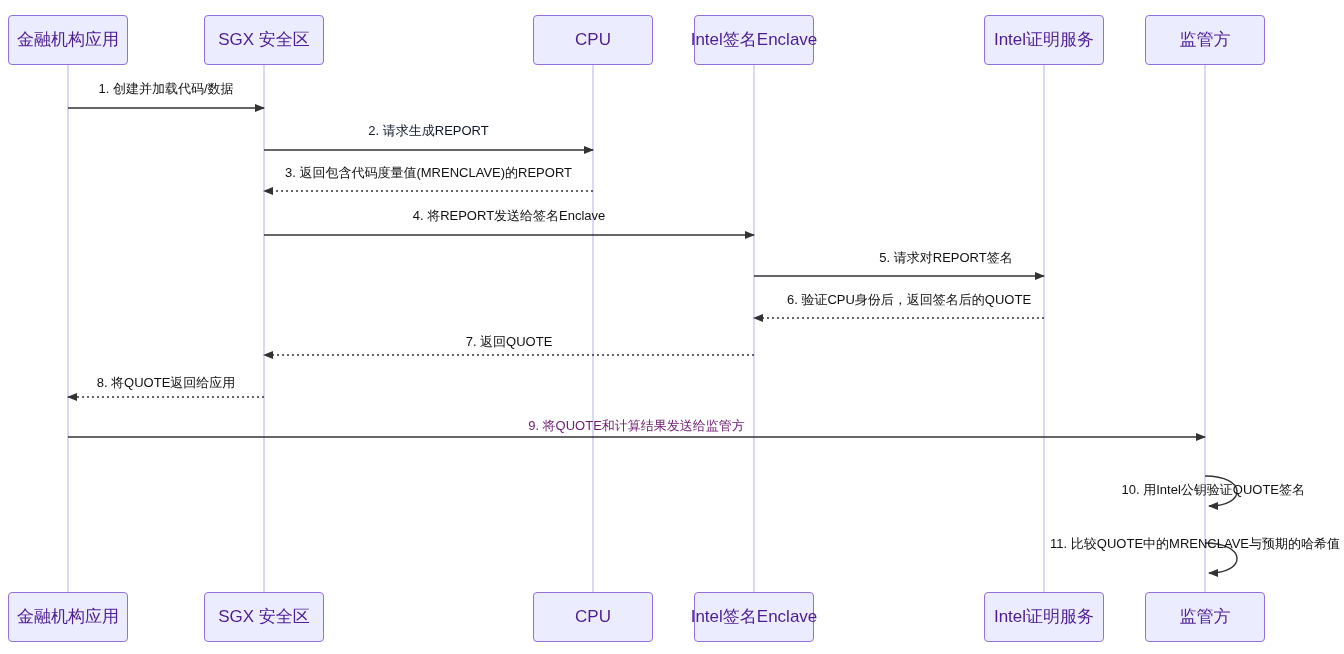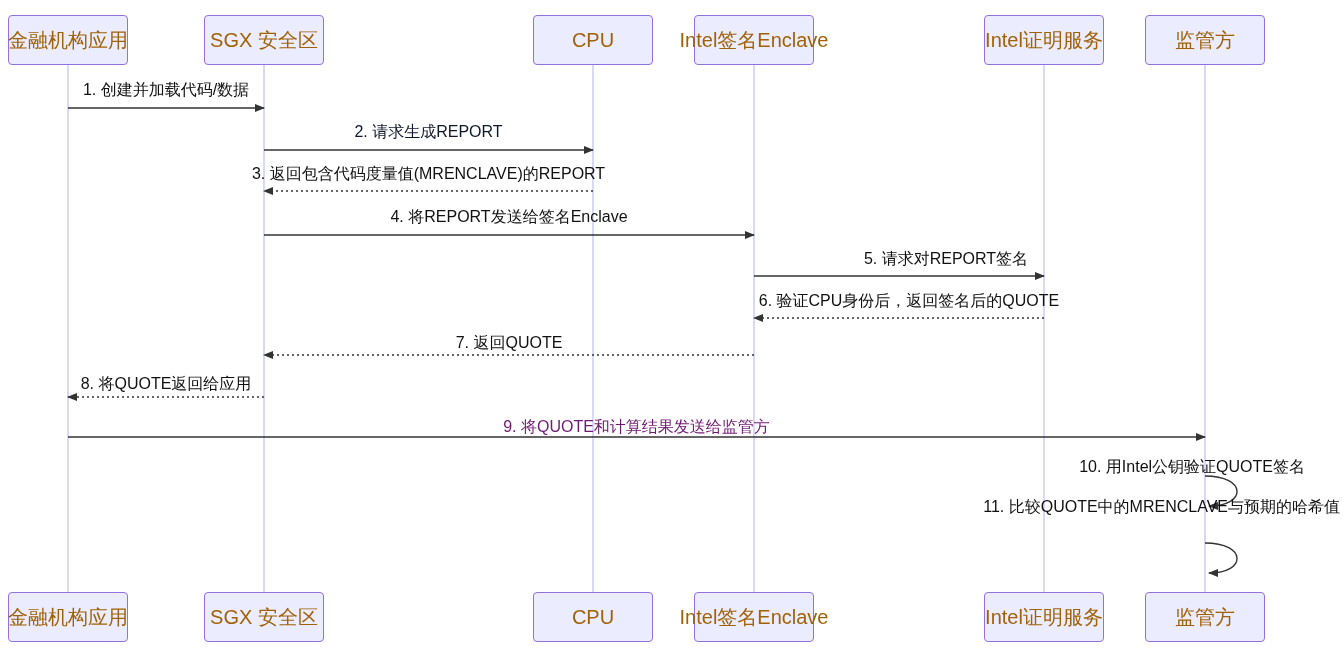--- a/index.html
+++ b/index.html
@@ -32,37 +32,38 @@
     background: #ECECFF;
     border: 1px solid #9370DB;
     border-radius: 4px;
     display: flex;
     align-items: center;
     justify-content: center;
     text-align: center;
     z-index: 5;
   }
   .participant-label {
-    font-size: 20px;
-    color: #a16207;
+    font-size: 17px;
+    color: #4c1d95;
     line-height: 1.2;
     padding: 0 6px;
     white-space: nowrap;
   }
   .msg-label {
     position: absolute;
-    font-size: 16px;
+    font-size: 13px;
     color: #111111;
     white-space: nowrap;
     transform: translate(-50%, 0);
     z-index: 6;
     line-height: 1;
   }
   .msg-label.right-anchored {
     transform: translate(-100%, 0);
+    margin-top: 24px;
   }
 </style>
 </head>
 <body>
 
 <div id="diagram-root">
   <svg id="diagram-svg" viewBox="0 0 1344 654" xmlns="http://www.w3.org/2000/svg">
     <defs>
       <marker id="arrowSolid" markerWidth="10" markerHeight="8" refX="9" refY="4" orient="auto" markerUnits="userSpaceOnUse">
         <path d="M0,0 L10,4 L0,8 z" fill="#333333"></path>
@@ -138,15 +139,15 @@
       <div class="msg-label" style="left: 166px; top: 82px; color: rgb(17, 17, 17);">1. 创建并加载代码/数据</div>
       <div class="msg-label" style="left: 428.5px; top: 124px; color: #0f172a;">2. 请求生成REPORT</div>
       <div class="msg-label" style="left: 428.5px; top: 166px; color: rgb(17, 17, 17);">3. 返回包含代码度量值(MRENCLAVE)的REPORT</div>
       <div class="msg-label" style="left: 509px; top: 209px; color: rgb(17, 17, 17);">4. 将REPORT发送给签名Enclave</div>
       <div class="msg-label" style="left: 899px; top: 251px; color: rgb(17, 17, 17); margin-left: 47px;">5. 请求对REPORT签名</div>
       <div class="msg-label" style="left: 909px; top: 293px; color: rgb(17, 17, 17);">6. 验证CPU身份后，返回签名后的QUOTE</div>
       <div class="msg-label" style="left: 509px; top: 335px; color: rgb(17, 17, 17);">7. 返回QUOTE</div>
       <div class="msg-label" style="left: 166px; top: 376px; color: rgb(17, 17, 17);">8. 将QUOTE返回给应用</div>
       <div class="msg-label" style="left: 636.5px; top: 419px; color: #701a75;">9. 将QUOTE和计算结果发送给监管方</div>
       <div class="msg-label right-anchored" style="left: 1305px; top: 459px; color: rgb(17, 17, 17);">10. 用Intel公钥验证QUOTE签名</div>
-      <div class="msg-label right-anchored" style="left: 1340px; top: 499px; color: rgb(17, 17, 17);">11. 比较QUOTE中的MRENCLAVE与预期的哈希值</div>
+      <div class="msg-label right-anchored" style="left: 1340px; top: 513px; color: rgb(17, 17, 17);">11. 比较QUOTE中的MRENCLAVE与预期的哈希值</div>
     </div>
 </div>
 
 </body></html>

